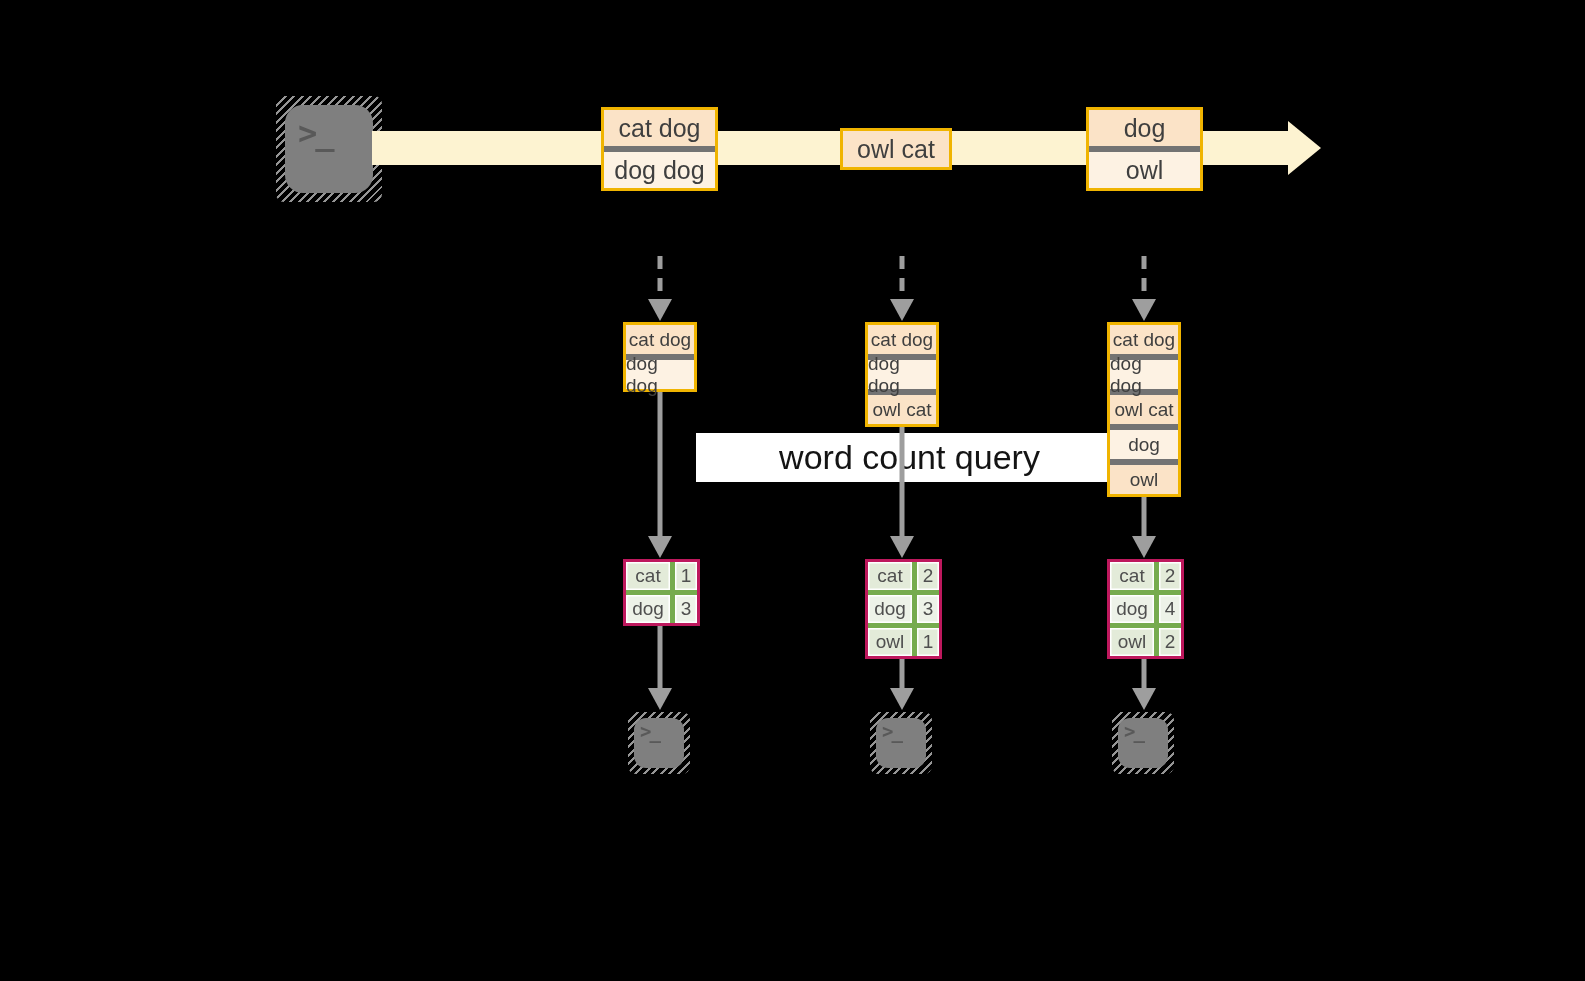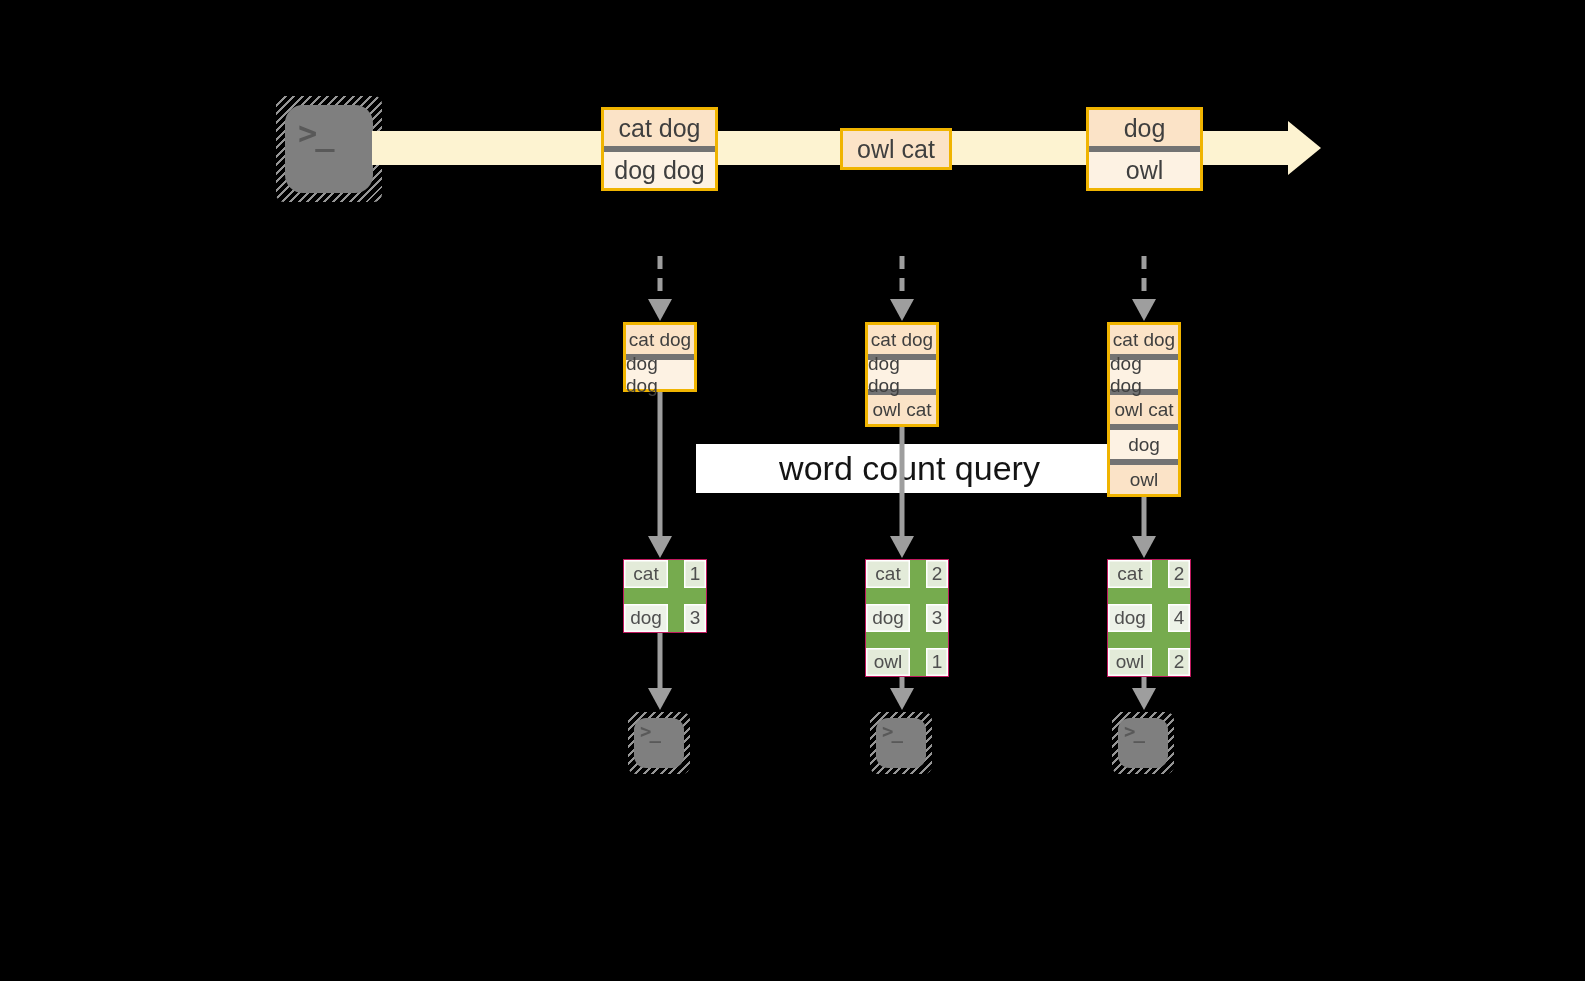--- a/index.html
+++ b/index.html
@@ -31,27 +31,27 @@
   
   .ebox{position:absolute;border:3px solid #f0b400;z-index:6;background:#f0b400;}
   .erow{display:flex;align-items:center;justify-content:center;color:#3f3f3f;}
   .erow + .erow{border-top:6px solid #737373;}
   .erow-big{height:36px;font-size:25px;}
   .erow-sm{height:29px;font-size:19px;}
   .fill-a{background:#fbe3c7;}
   .fill-b{background:#fdf2e3;}
 
   
-  .qlabel{position:absolute;left:696px;top:444px;width:427px;height:49px;
+  .qlabel{position:absolute;left:696px;top:433px;width:427px;height:49px;
     background:#ffffff;z-index:4;display:flex;align-items:center;justify-content:center;
     font-size:34px;color:#141414;}
 
   
-  .ctable{position:absolute;z-index:6;border:1px solid #be185d;background:#76ab4e;
-    display:grid;grid-template-columns:44px 22px;grid-auto-rows:28px;gap:16px;}
+  .ctable{position:absolute;z-index:6;border:3px solid #be185d;background:#76ab4e;
+    display:grid;grid-template-columns:44px 22px;grid-auto-rows:28px;gap:5px;}
   .ccell{display:flex;align-items:center;justify-content:center;font-size:19px;color:#4f4f4f;
     box-shadow:inset 0 0 0 1.5px #ffffff;}
   .gfill-a{background:#e3ebd9;}
   .gfill-b{background:#edf2e8;}
 
   
   .arrows{position:absolute;inset:0;z-index:5;pointer-events:none;}
   .arrows line{stroke:#9e9e9e;stroke-width:5;}
   .arrows .dashed{stroke-dasharray:13 9;}
   .arrows polygon{fill:#9e9e9e;}

